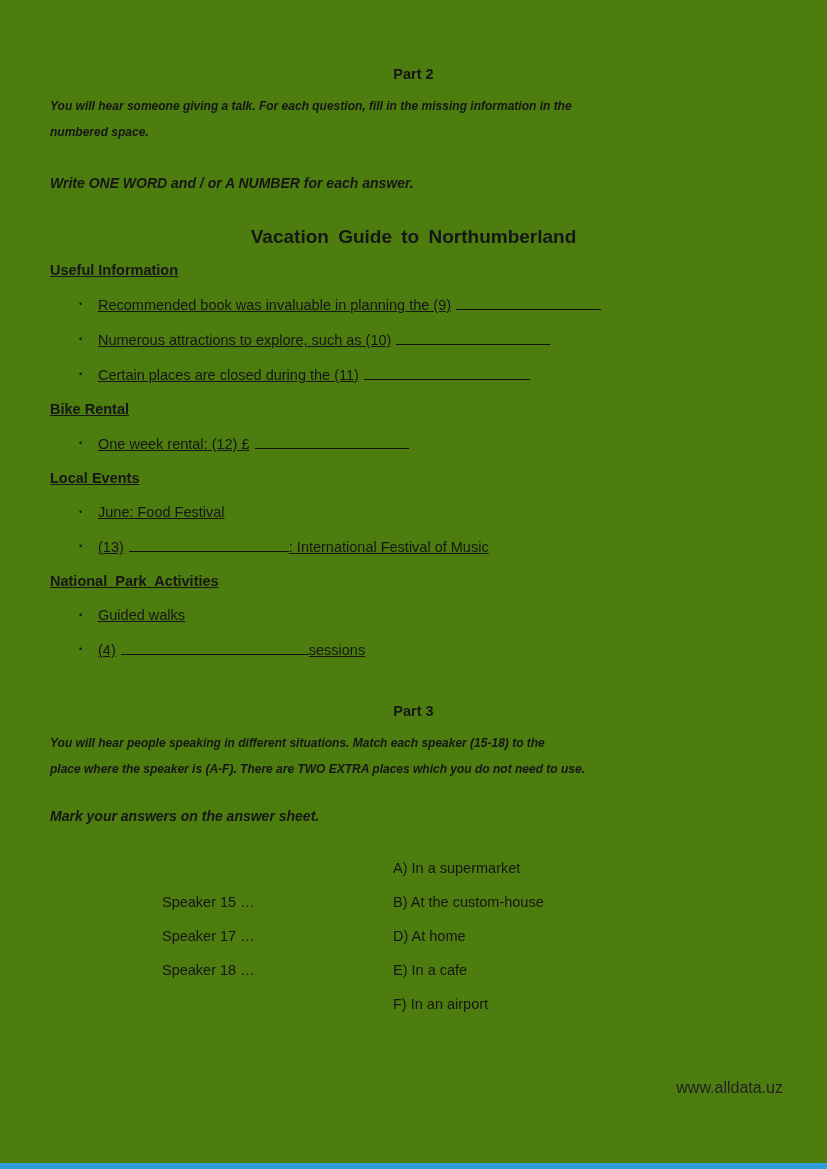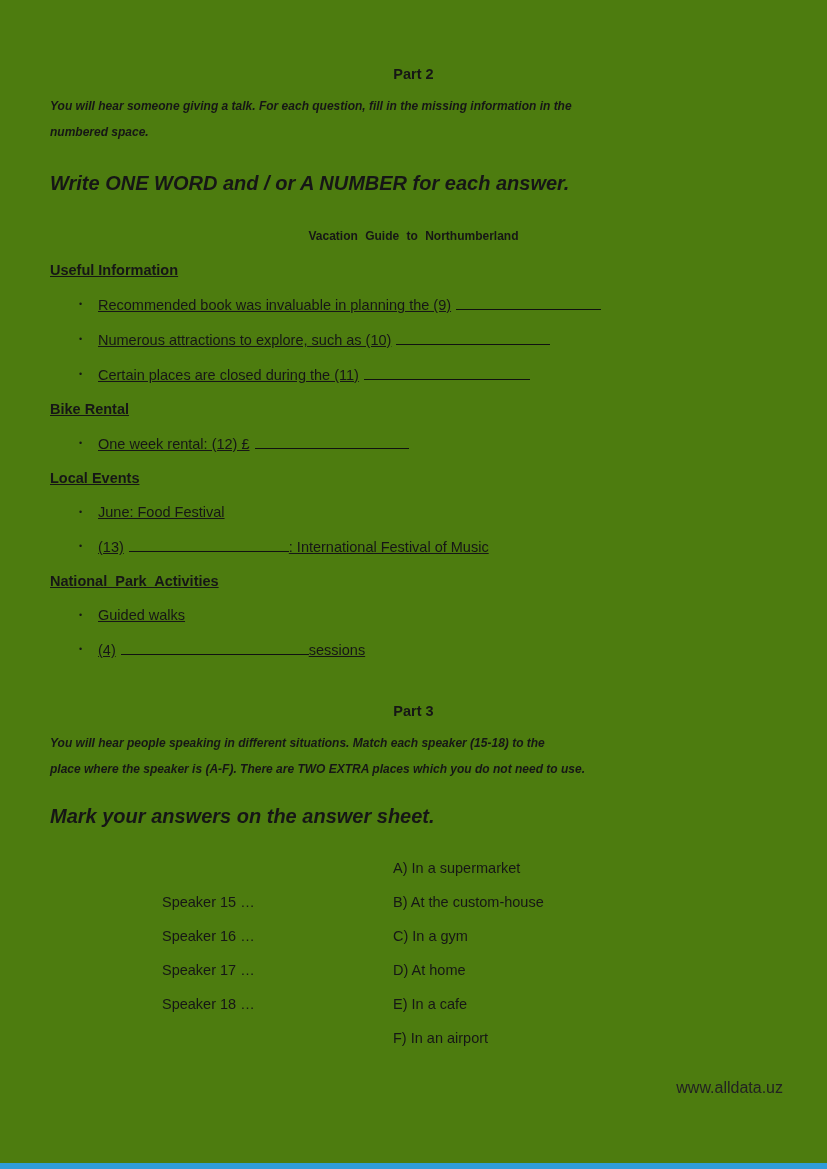--- a/index.html
+++ b/index.html
@@ -9,22 +9,22 @@
     background:#4d7c0f;
     font-family:"Liberation Sans", sans-serif;
     color:#161616;
     overflow:hidden;
   }
   .content{padding:66px 50px 0 50px;}
   .center{text-align:center;}
   .part-title{font-size:14.5px;font-weight:bold;line-height:17px;}
   .instr{font-size:12px;font-weight:bold;font-style:italic;line-height:26px;}
   .instr .iline{white-space:nowrap;}
-  .note{font-size:20px;font-weight:bold;font-style:italic;line-height:17px;margin-top:30px;}
-  .topic{font-size:12px;font-weight:bold;line-height:17px;margin-top:36px;word-spacing:4px;text-align:center;}
+  .note{font-size:14px;font-weight:bold;font-style:italic;line-height:17px;margin-top:30px;}
+  .topic{font-size:19px;font-weight:bold;line-height:17px;margin-top:36px;word-spacing:4px;text-align:center;}
   .row{font-size:14.5px;line-height:17px;margin-top:17px;text-decoration:underline;}
   .sec-heading{font-weight:bold;}
   .wsp{word-spacing:4px;}
   .bullet{position:relative;padding-left:48px;}
   .dot{
     position:absolute;left:29px;top:1px;
     font-size:9px;line-height:15px;color:#161616;
   }
   .blank{
     display:inline-block;
@@ -117,24 +117,20 @@
     <div class="match">
       <div class="mrow first">
         <span class="mspeaker"></span>
         <span class="moption">A) In a supermarket</span>
       </div>
       <div class="mrow">
         <span class="mspeaker">Speaker 15 …</span>
         <span class="moption">B) At the custom-house</span>
       </div>
       <div class="mrow">
-        <span class="mspeaker">Speaker 16 …</span>
-        <span class="moption">C) In a gym</span>
-      </div>
-      <div class="mrow">
         <span class="mspeaker">Speaker 17 …</span>
         <span class="moption">D) At home</span>
       </div>
       <div class="mrow">
         <span class="mspeaker">Speaker 18 …</span>
         <span class="moption">E) In a cafe</span>
       </div>
       <div class="mrow">
         <span class="mspeaker"></span>
         <span class="moption">F) In an airport</span>

